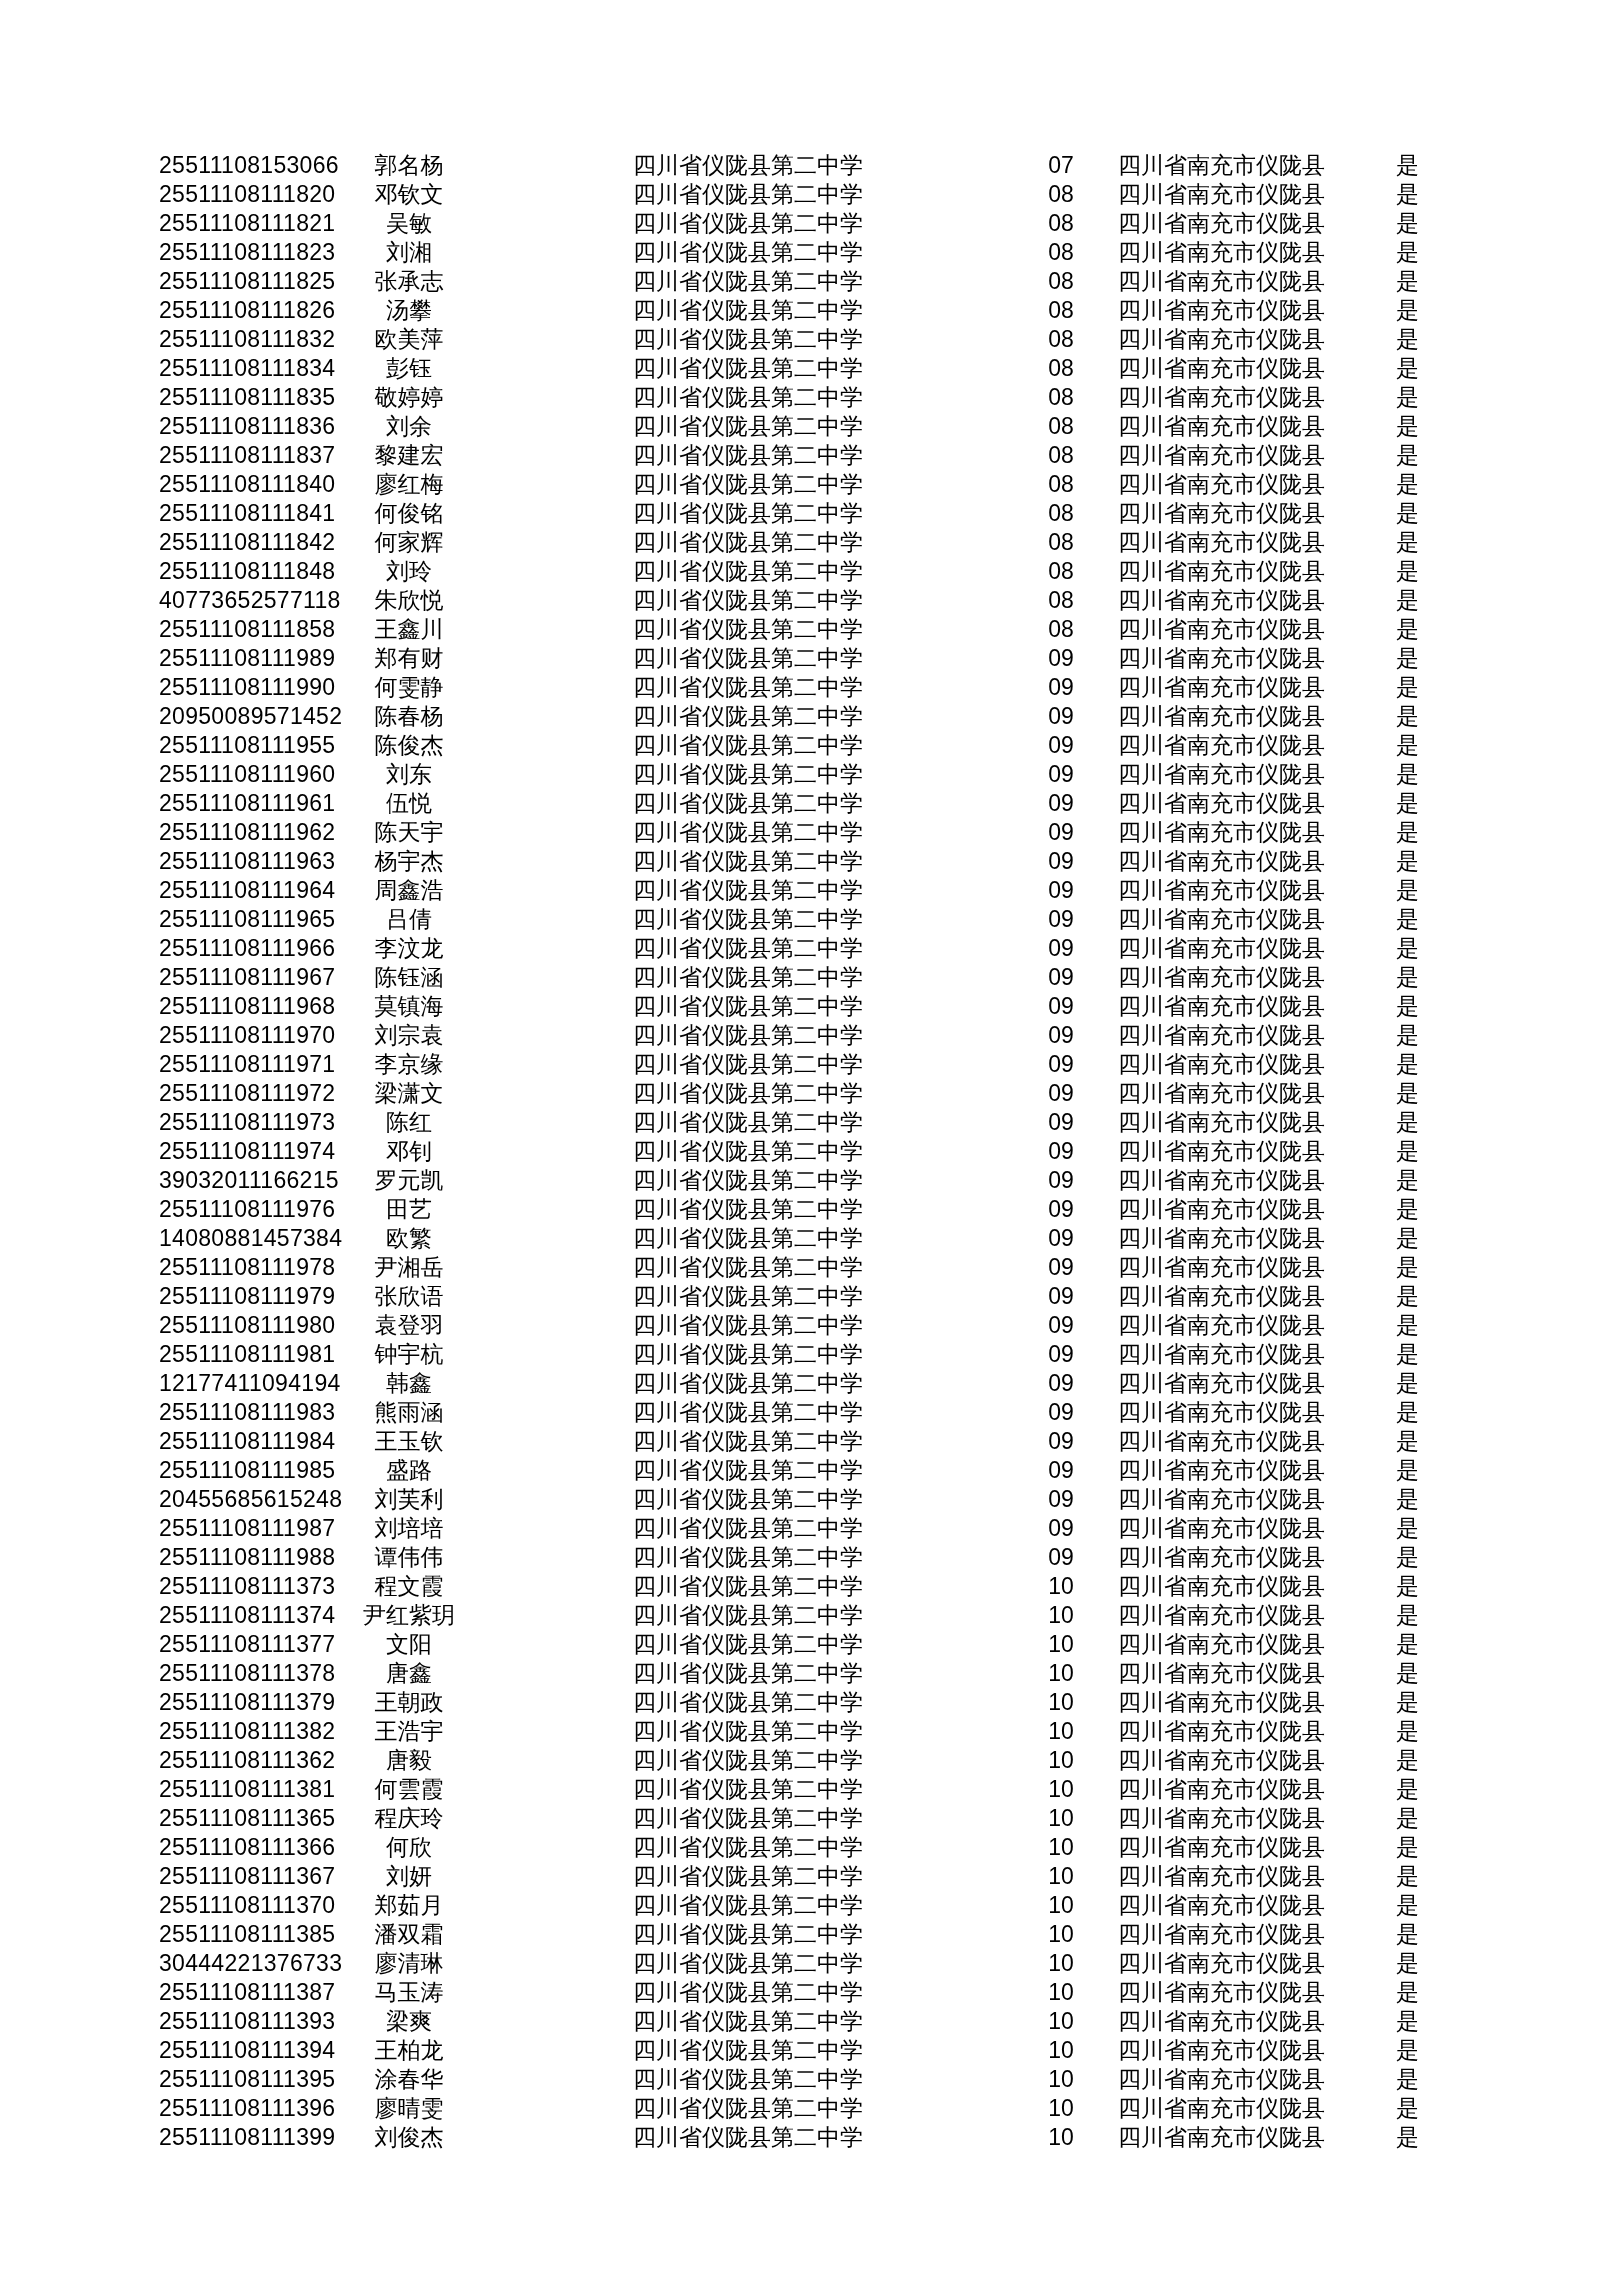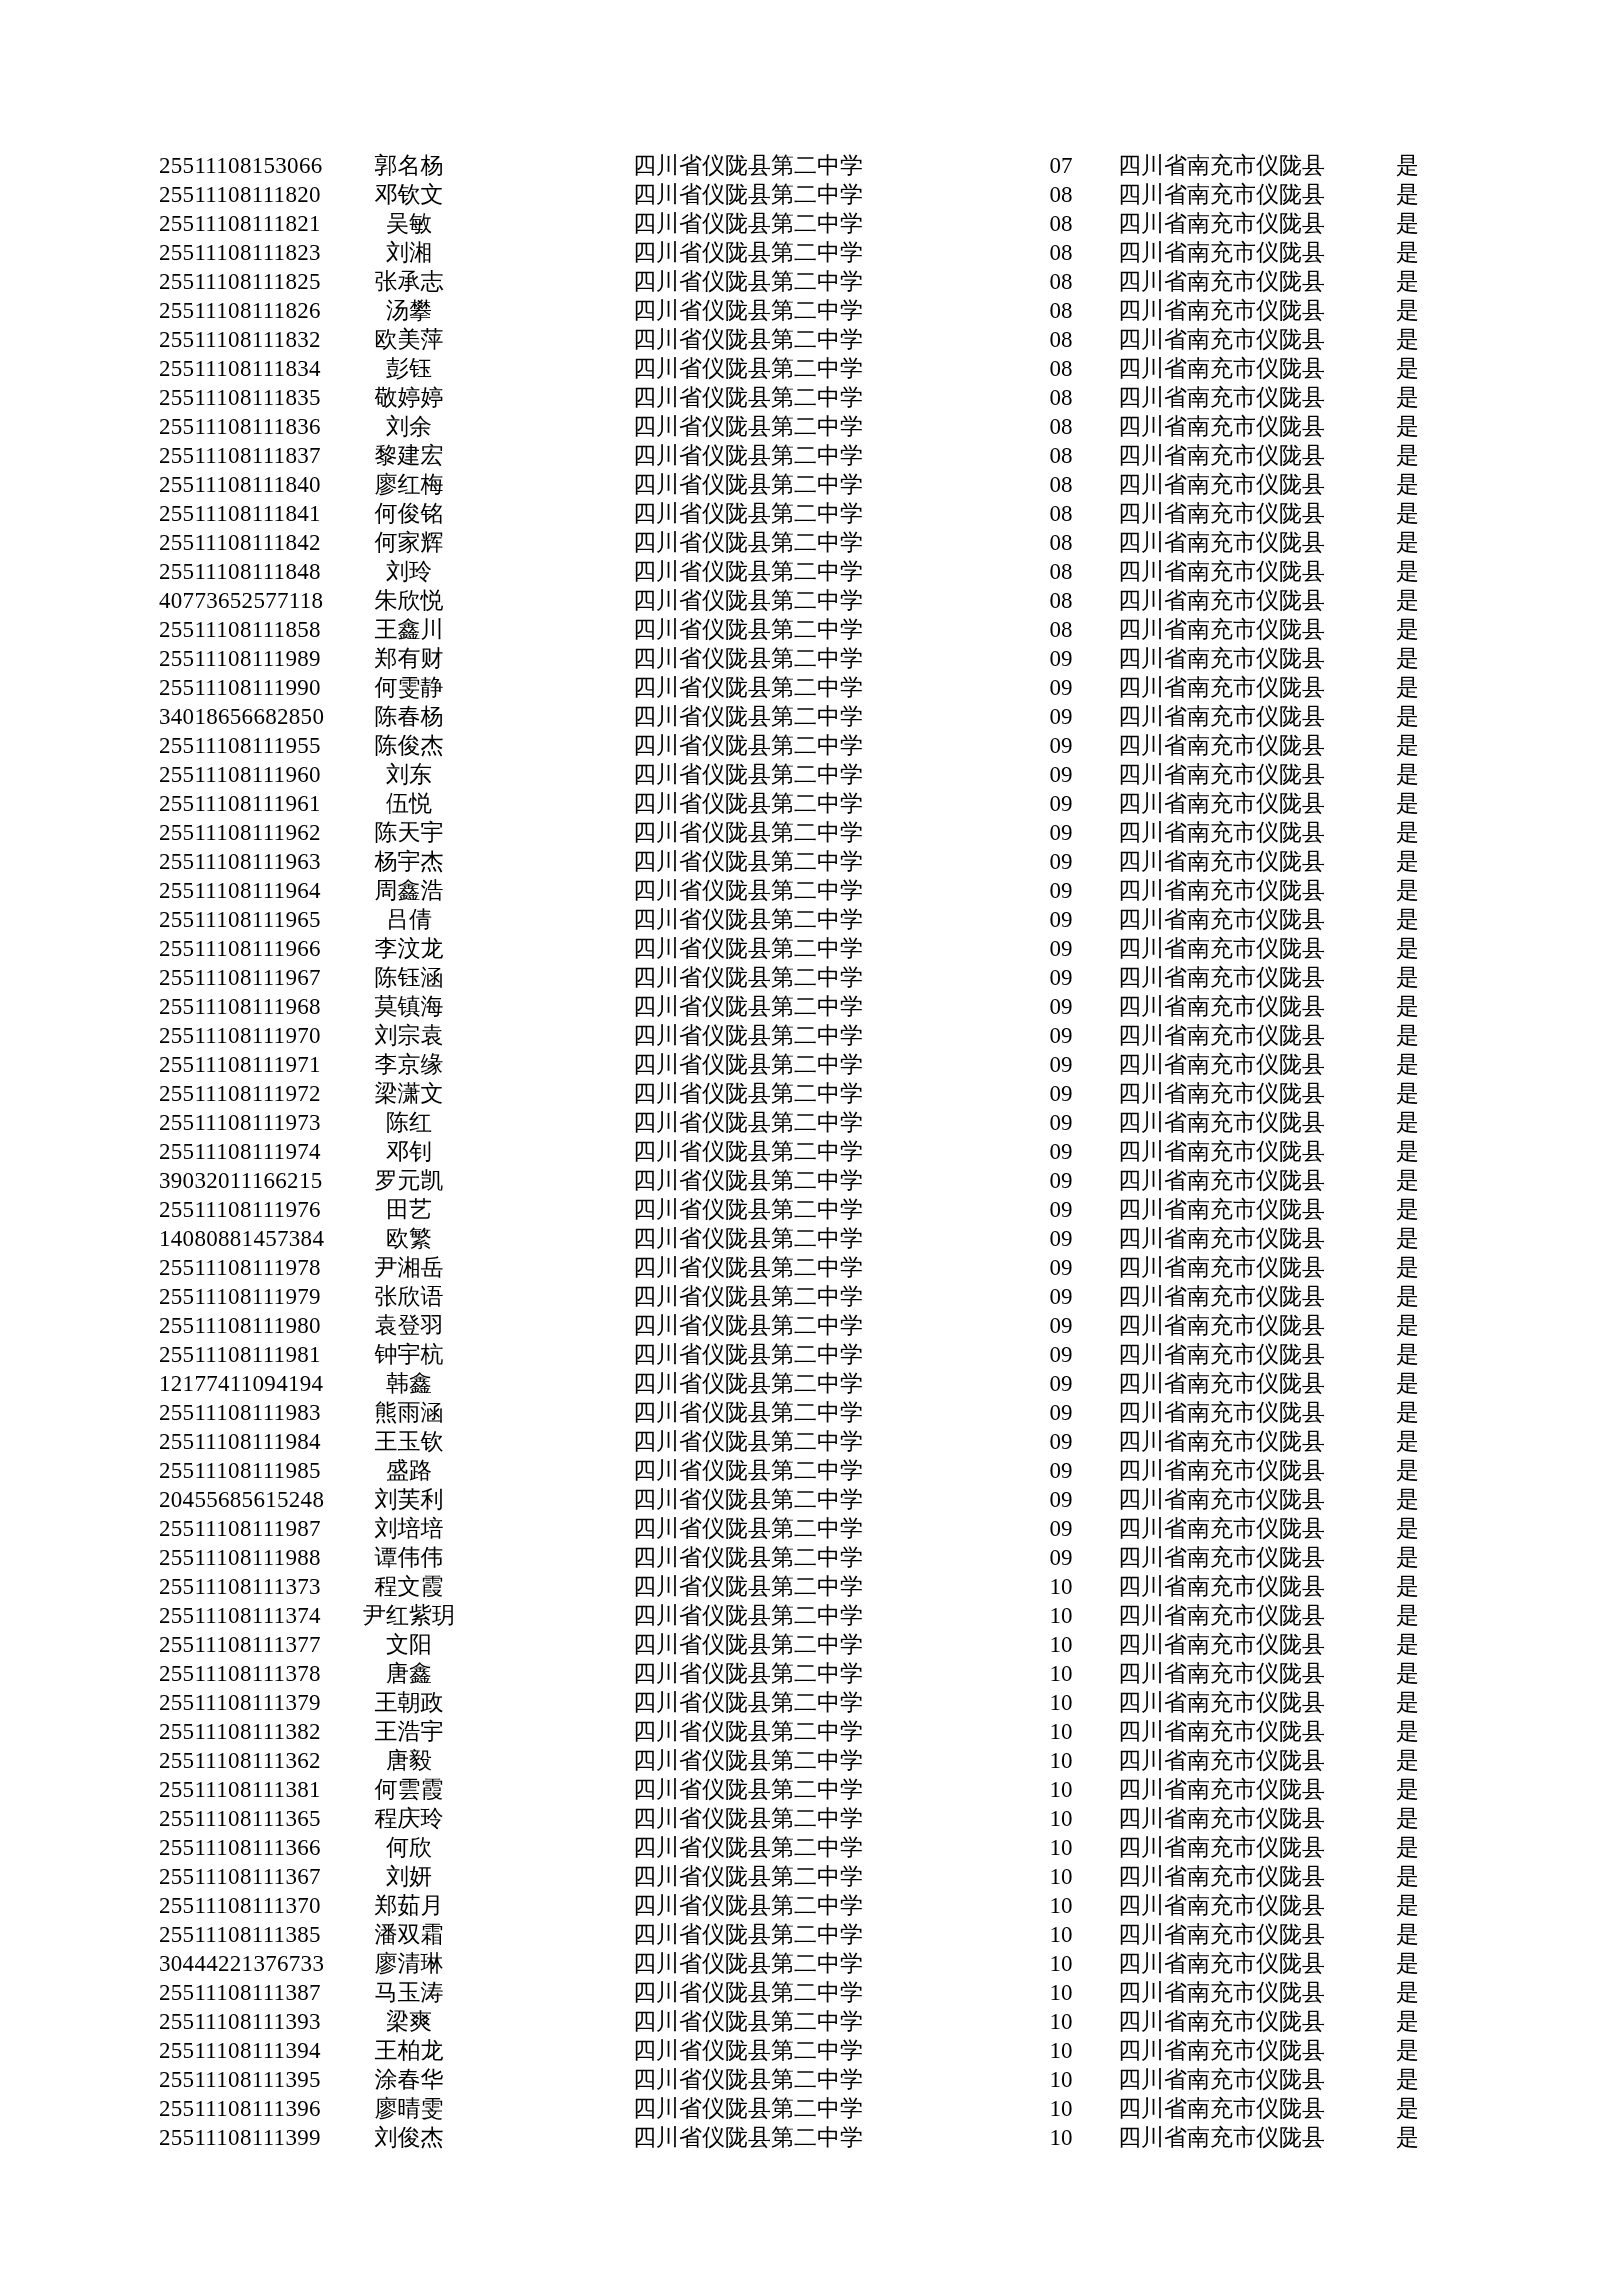--- a/index.html
+++ b/index.html
@@ -12,21 +12,20 @@
     overflow: hidden;
     font-family: "Liberation Sans", sans-serif;
     font-size: 23px;
     color: #000000;
   }
   .table {
     position: absolute;
     top: 151px;
     left: 0;
     width: 1623px;
-    font-family: Liberation Serif, serif;
   }
   .row {
     position: relative;
     height: 29px;
     line-height: 29px;
     white-space: nowrap;
   }
   .cell { position: absolute; top: 0; height: 29px; overflow: visible; }
   .c-id      { left: 159px;  width: 180px;  text-align: left;   letter-spacing: 0.3px; }
   .c-name    { left: 294px;  width: 230px;  text-align: center; }
@@ -205,21 +204,21 @@
   <div class="row">
     <span class="cell c-id">25511108111990</span>
     <span class="cell c-name">何雯静</span>
     <span class="cell c-school">四川省仪陇县第二中学</span>
     <span class="cell c-class">09</span>
     <span class="cell c-region">四川省南充市仪陇县</span>
     <span class="cell c-confirm">是</span>
   </div>
 
   <div class="row">
-    <span class="cell c-id">34018656682850</span>
+    <span class="cell c-id">20950089571452</span>
     <span class="cell c-name">陈春杨</span>
     <span class="cell c-school">四川省仪陇县第二中学</span>
     <span class="cell c-class">09</span>
     <span class="cell c-region">四川省南充市仪陇县</span>
     <span class="cell c-confirm">是</span>
   </div>
 
   <div class="row">
     <span class="cell c-id">25511108111955</span>
     <span class="cell c-name">陈俊杰</span>

